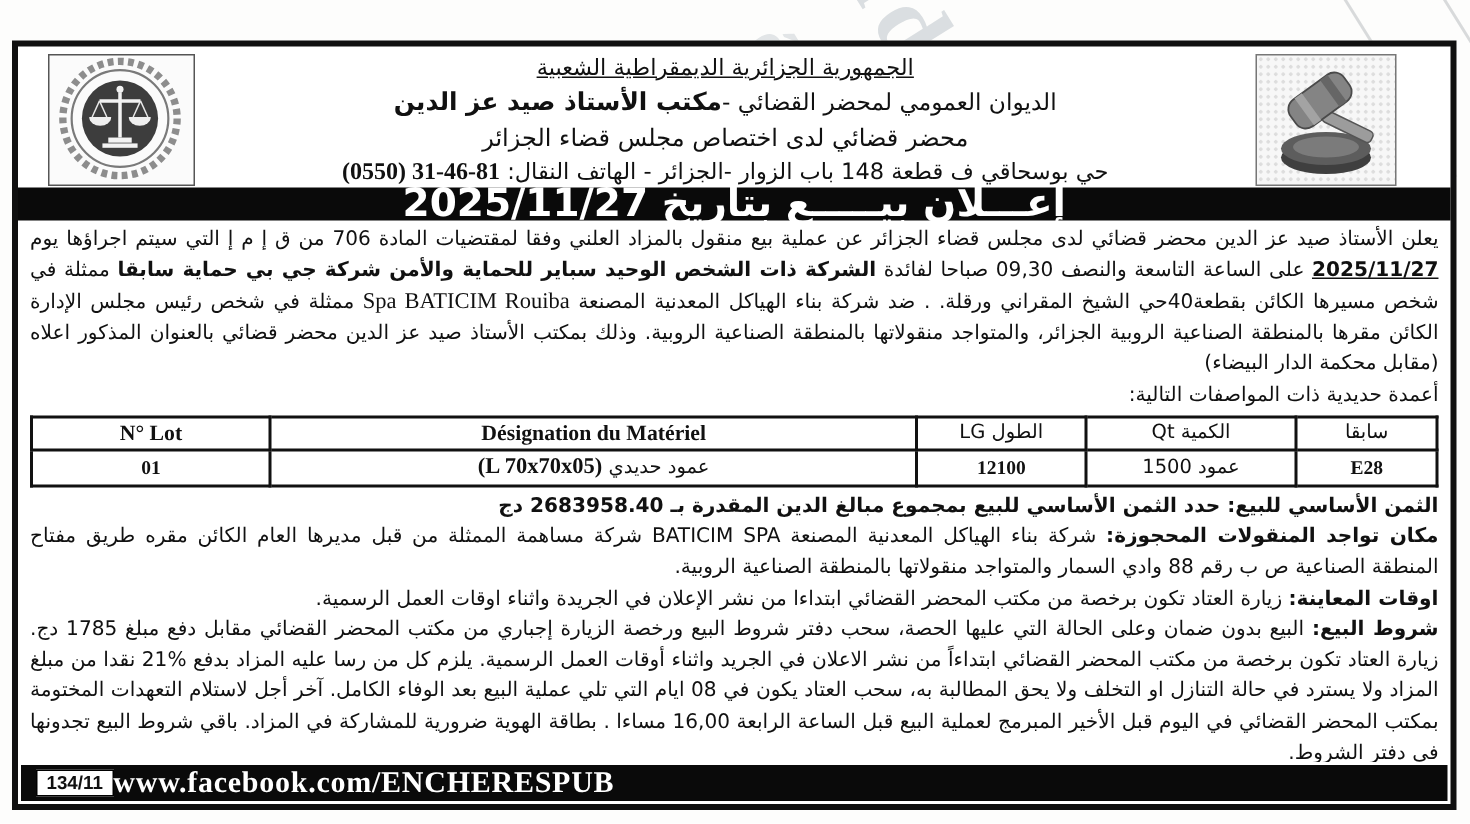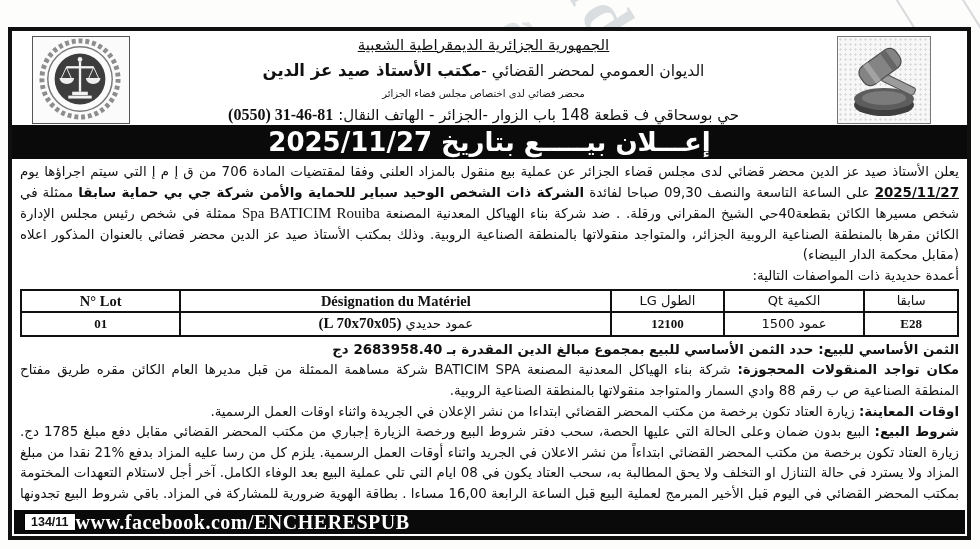--- a/index.html
+++ b/index.html
@@ -29,26 +29,26 @@
   .emblem-box{width:96px;height:86px;border:1px solid #555;background:#fbfbfb;
               margin-left:14px;flex:none;}
   .gavel-box{width:92px;height:86px;border:1px solid #777;flex:none;margin-right:30px;
              background-image:radial-gradient(circle,#ddd 1px,transparent 1.3px);
              background-size:5px 5px;background-color:#f7f7f7;}
   .header-text{flex:1;direction:rtl;text-align:center;display:flex;flex-direction:column;
                justify-content:space-between;height:88px;padding:0 8px;box-sizing:border-box;}
   .h1{font-size:15px;text-decoration:underline;}
   .h2{font-size:15.5px;}
   .h2 .b{font-weight:bold;font-size:16.5px;}
-  .h3{font-size:10px;}
+  .h3{font-size:16px;}
   .h4{font-size:15px;}
   .h4 .phone{font-weight:bold;direction:ltr;unicode-bidi:embed;font-family:"Liberation Serif","DejaVu Serif",serif;font-size:16px;}
 
   
-  .title-band{height:34px;background:#0a0a0a;color:#fff;direction:rtl;
+  .title-band{height:22px;background:#0a0a0a;color:#fff;direction:rtl;
               display:flex;align-items:center;justify-content:center;
               font-size:26px;font-weight:bold;letter-spacing:1px;flex:none;}
 
   
   .content{flex:1;padding:3px 8px 0 8px;direction:rtl;text-align:justify;
            font-size:13.4px;line-height:20.6px;overflow:hidden;}
   .content p{margin:0;}
   .b{font-weight:bold;}
   .u{text-decoration:underline;}
   .latin{direction:ltr;unicode-bidi:embed;font-family:"Liberation Serif","DejaVu Serif",serif;font-size:15px;}

